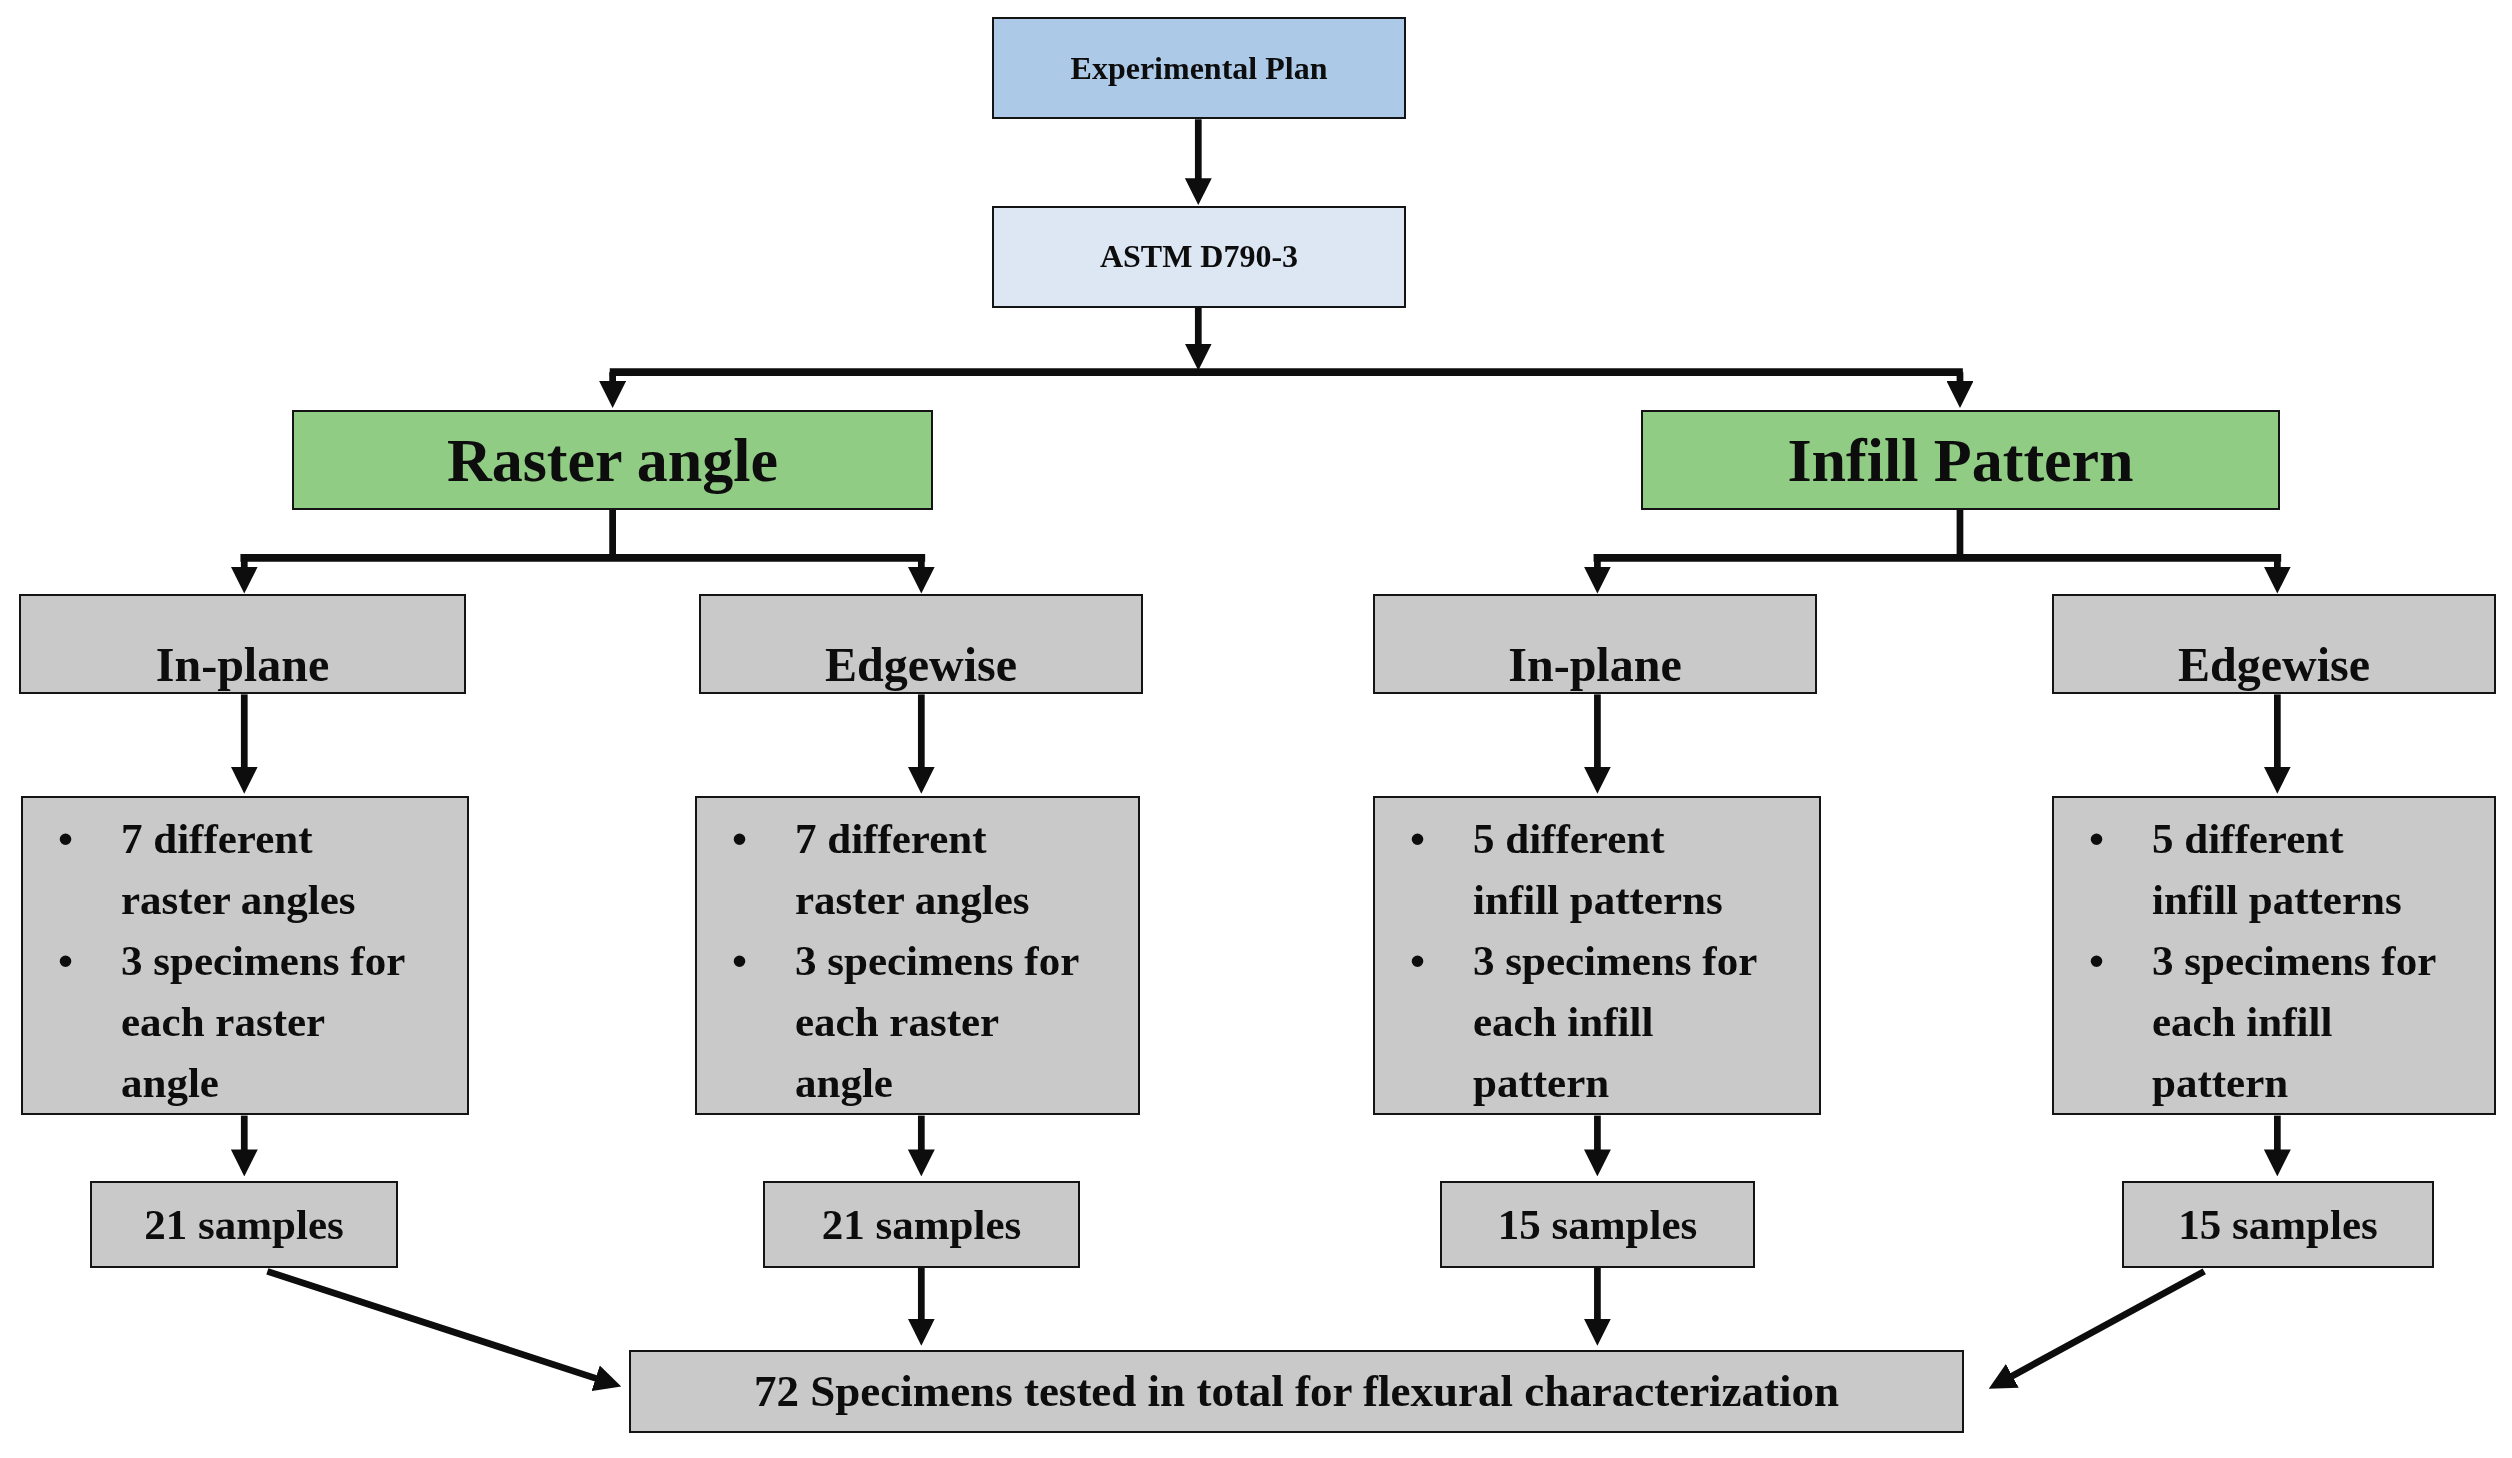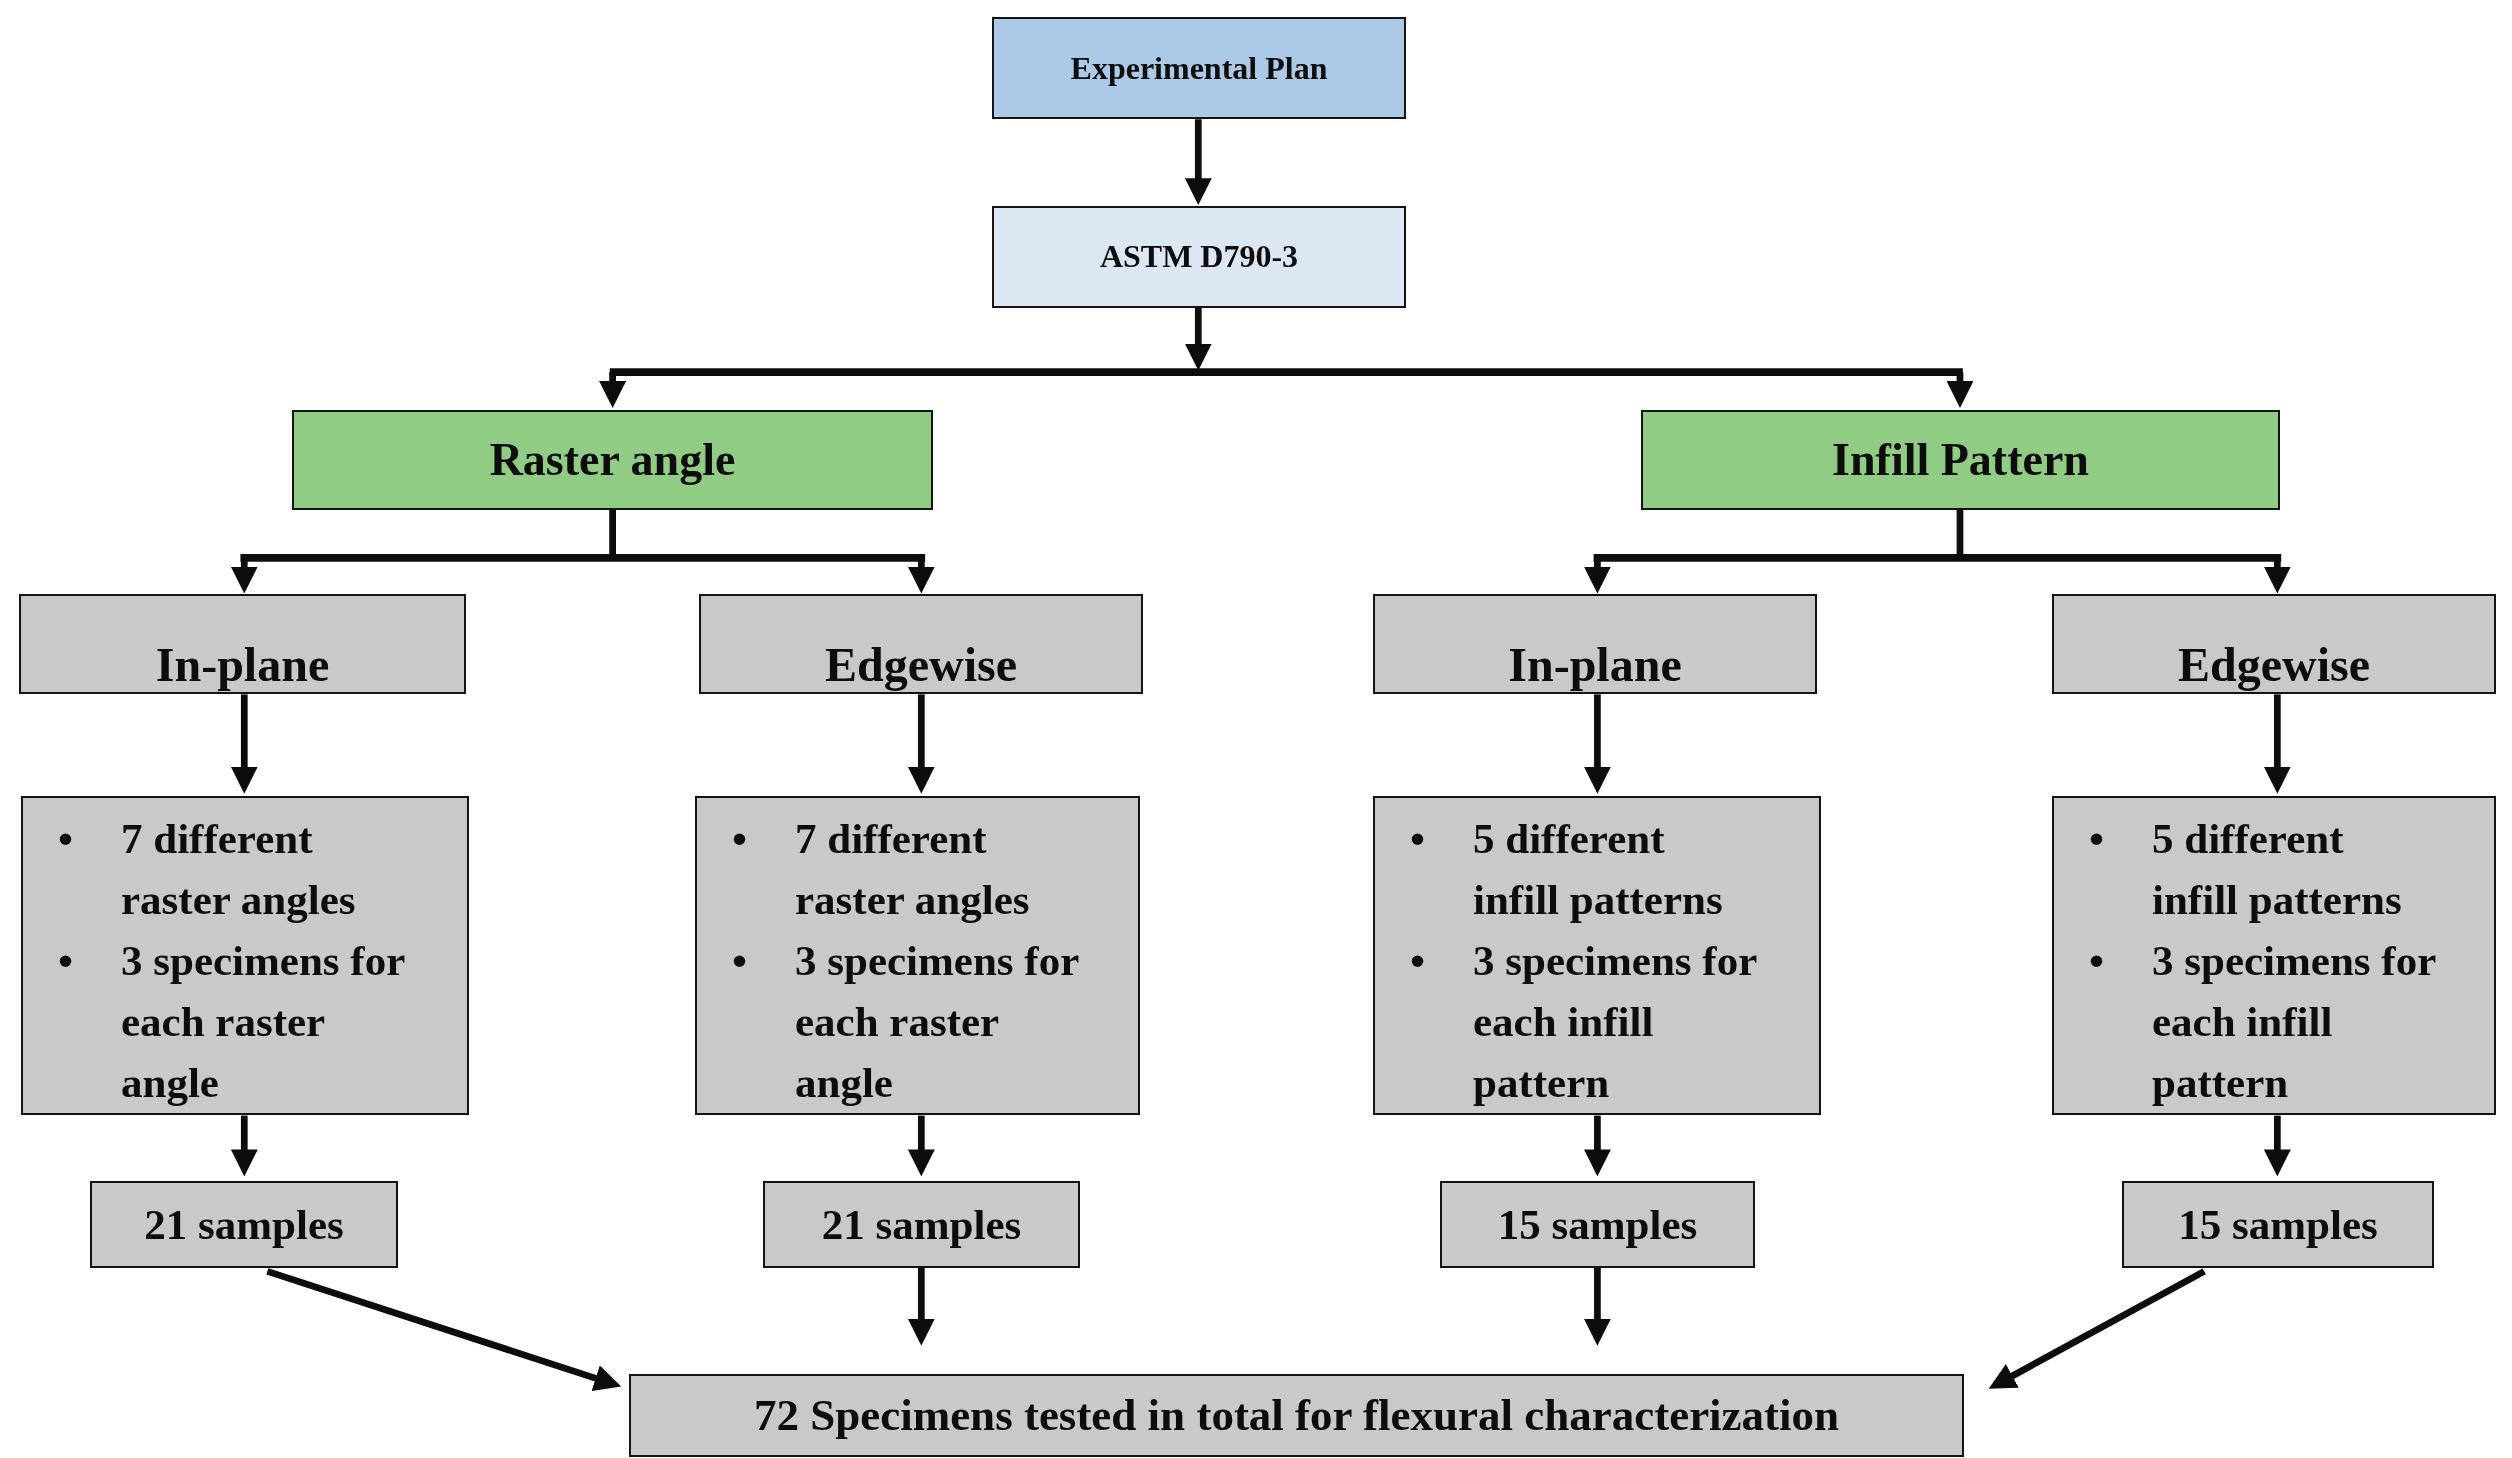--- a/index.html
+++ b/index.html
@@ -20,21 +20,21 @@
     display:flex; align-items:center; justify-content:center;
     text-align:center;
     line-height:1.1;
   }
   .fill-root    { background:#adc9e8; }
   .fill-std     { background:#dde7f4; }
   .fill-factor  { background:#90cc83; }
   .fill-node    { background:#c9c9c9; }
 
   .fs-head   { font-size:32px; }
-  .fs-factor { font-size:46px; }
+  .fs-factor { font-size:62px; }
   .fs-node   { font-size:48px;align-items:flex-end; }
   .fs-sample { font-size:43px; }
   .fs-total  { font-size:45px; }
 
   
   #n-root  { left:992px; top:17.3px;   width:414px; height:102px; }
   #n-std   { left:992px; top:206px;  width:414px; height:102px; }
   #n-f1    { left:292px;  top:410px;  width:641px; height:100px; }
   #n-f2    { left:1641px; top:410px;  width:639px; height:100px; }
   #n-c1    { left:19px;   top:594px;  width:447px; height:100px; }
@@ -42,21 +42,21 @@
   #n-c3    { left:1373px; top:594px;  width:444px; height:100px; }
   #n-c4    { left:2052px; top:594px;  width:444px; height:100px; }
   #n-b1    { left:21px;   top:796px;  width:448px; height:319px; }
   #n-b2    { left:695px;  top:796px;  width:445px; height:319px; }
   #n-b3    { left:1373px; top:796px;  width:448px; height:319px; }
   #n-b4    { left:2052px; top:796px;  width:444px; height:319px; }
   #n-s1    { left:90px;   top:1181px; width:308px; height:87px; }
   #n-s2    { left:763px;  top:1181px; width:317px; height:87px; }
   #n-s3    { left:1440px; top:1181px; width:315px; height:87px; }
   #n-s4    { left:2122px; top:1181px; width:312px; height:87px; }
-  #n-total { left:629px;  top:1350px; width:1335px; height:83px;margin-top:24px; }
+  #n-total { left:629px;  top:1350px; width:1335px; height:83px; }
 
   .bullet-box {
     flex-direction:column;
     align-items:flex-start;
     justify-content:flex-start;
     padding:9.6px 0 0 0;
     text-align:left;
   }
   .bullet-item {
     position:relative;

